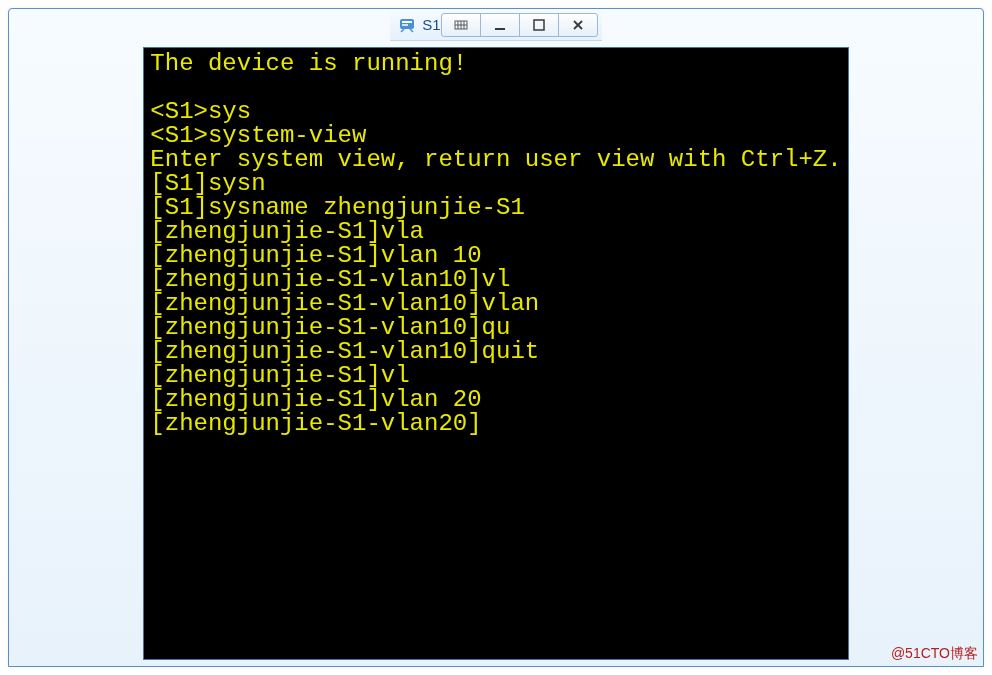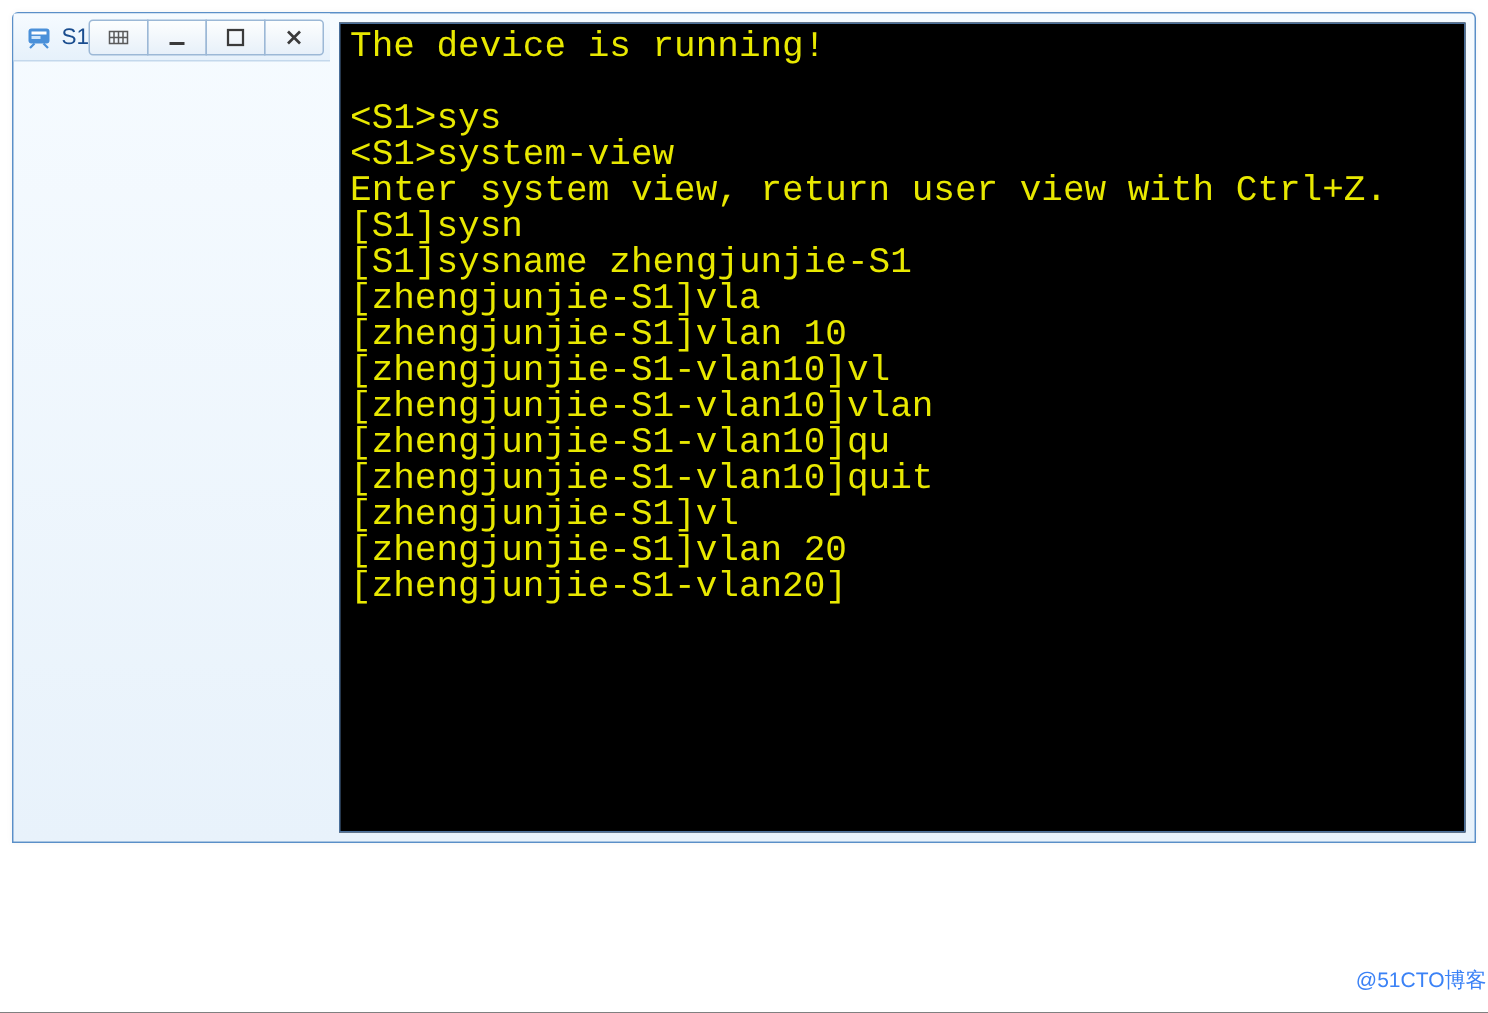--- a/index.html
+++ b/index.html
@@ -7,27 +7,28 @@
     margin: 0;
     padding: 8px;
     background: #ffffff;
     font-family: "Segoe UI", Tahoma, sans-serif;
     width: 992px;
     height: 675px;
     position: relative;
   }
   .window {
     width: 976px;
-    height: 554px;
+    height: 659px;
     border: 1px solid #5a8fc8;
     border-radius: 4px 4px 0 0;
     background: linear-gradient(#f6fbff, #e8f2fb);
     box-shadow: 0 0 4px rgba(0,0,0,0.05);
     display: flex;
-    flex-direction: row;
+    flex-direction: column;
+    align-items: center;
   }
   .titlebar {
     height: 32px;
     display: flex;
     align-items: center;
     padding: 0 4px 0 8px;
     background: linear-gradient(#f6fbff, #e6f1fb);
     border-bottom: 1px solid #c4d8ec;
   }
   .app-icon {
@@ -79,23 +80,23 @@
     font-family: "Courier New", monospace;
     font-size: 24px;
     line-height: 24px;
     padding: 4px 6px;
     white-space: pre;
     overflow: hidden;
   }
   .terminal-line { min-height: 24px; }
   .watermark {
     position: absolute;
-    right: 1px;
+    right: 14px;
     bottom: 12px;
-    color: #3b82f6;
+    color: #b91c1c;
     font-size: 14px;
     font-family: "Microsoft YaHei", Arial, sans-serif;
     pointer-events: none;
   }
 </style>
 </head>
 <body>
 
 <div class="window">
   <div class="titlebar">

